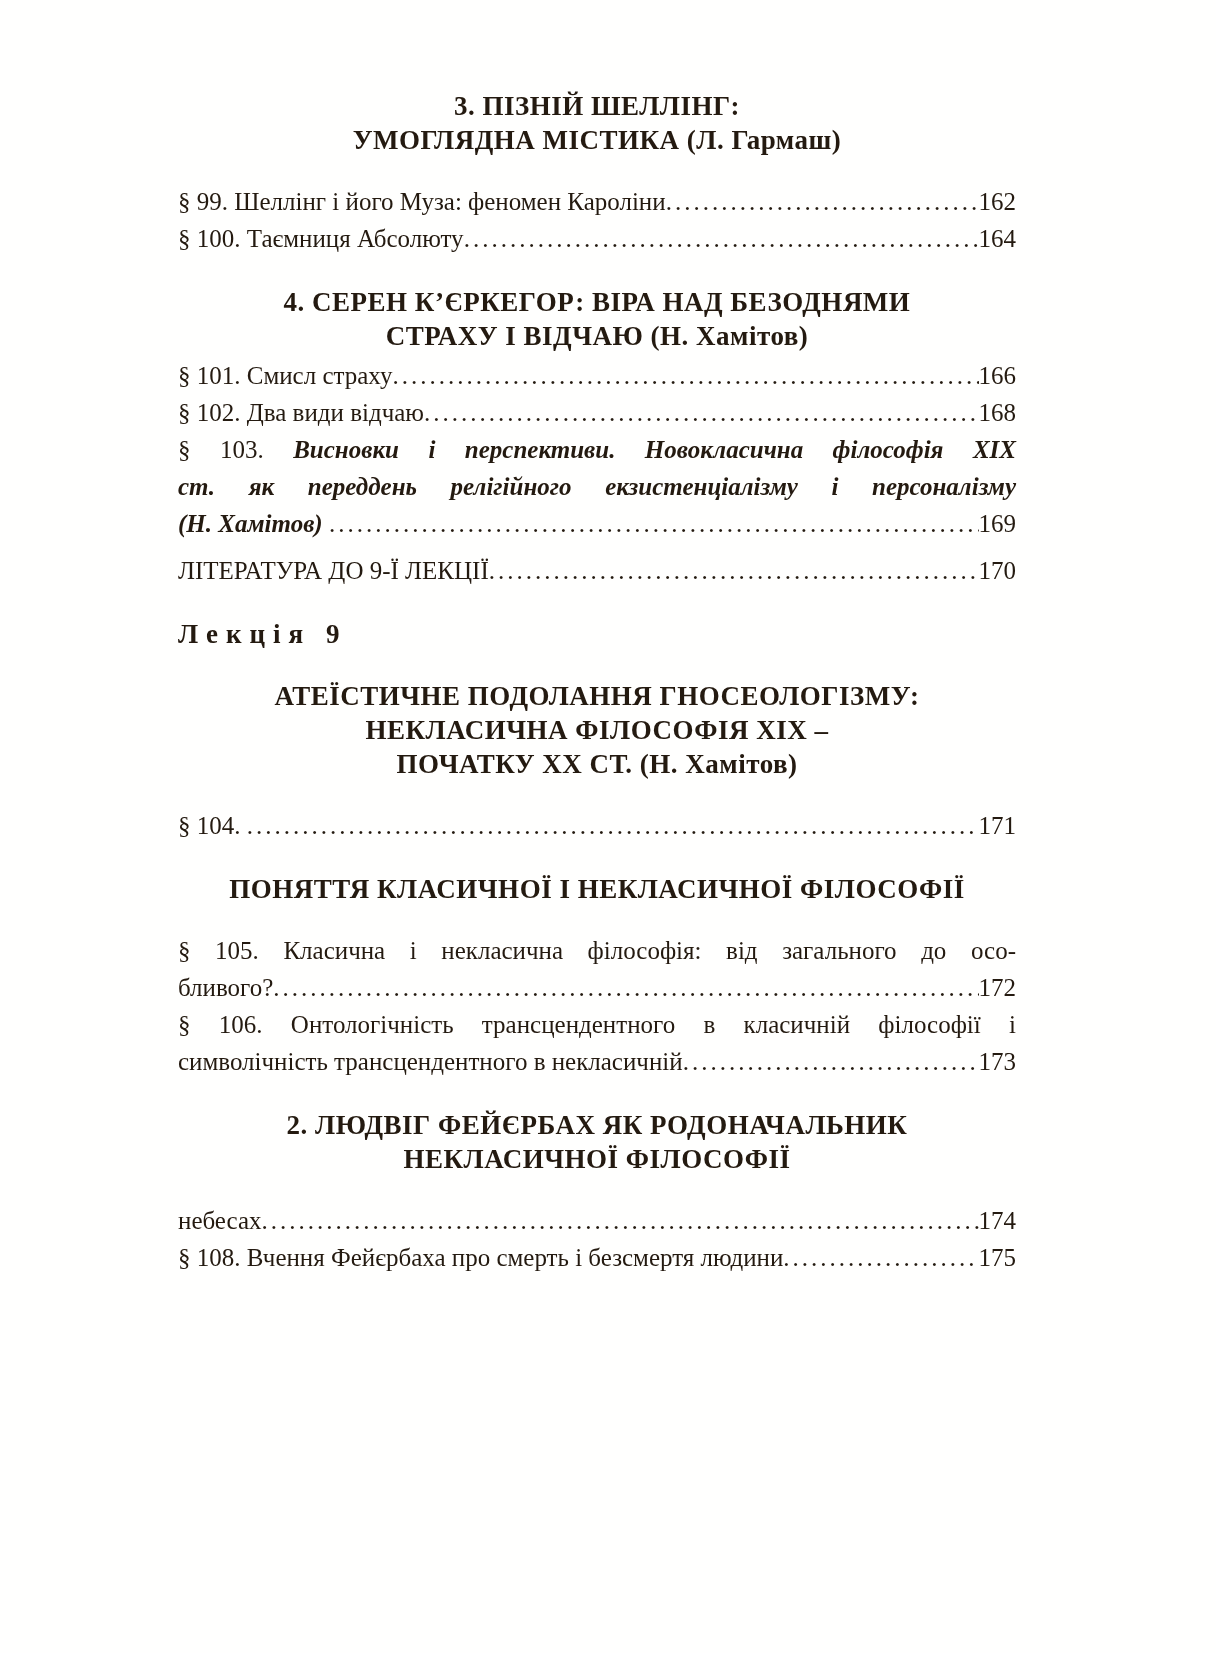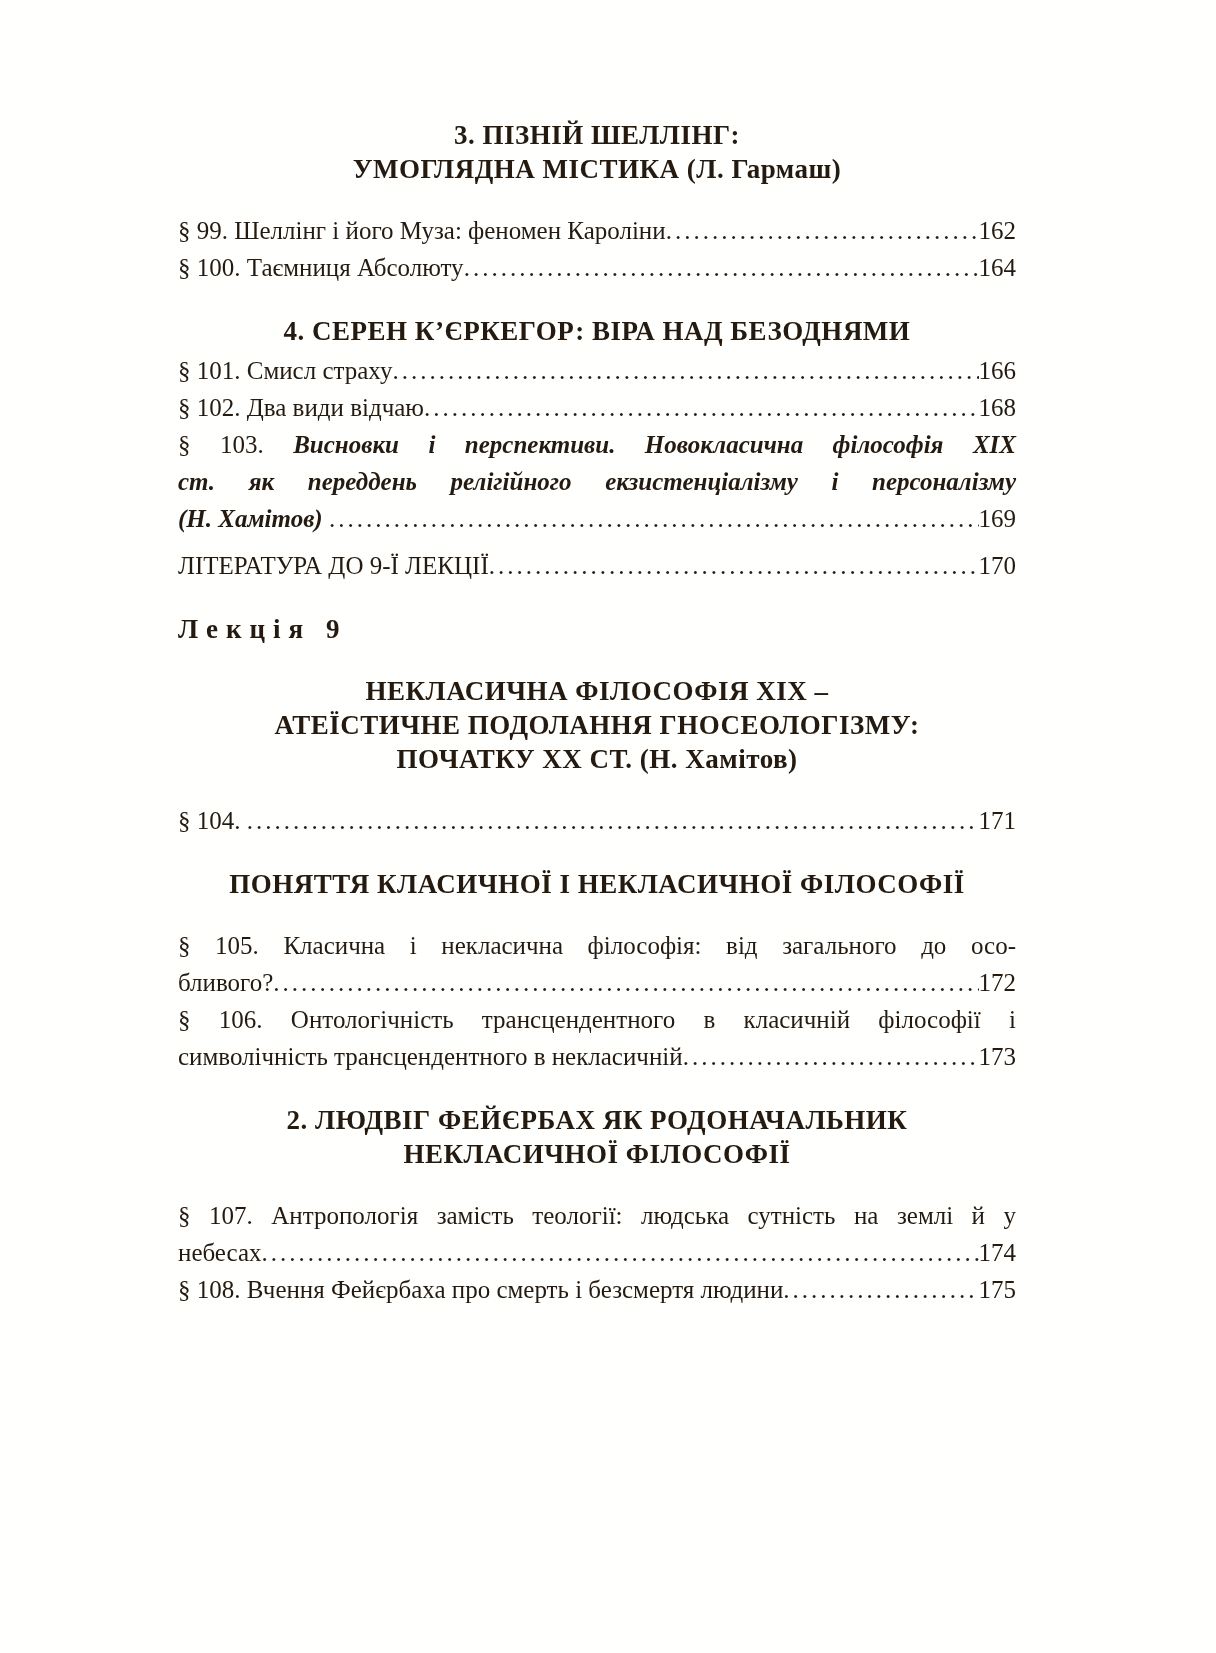--- a/index.html
+++ b/index.html
@@ -2,21 +2,21 @@
 <html lang="uk"><head>
 <meta charset="utf-8">
 <style>
   html,body { margin:0; padding:0; background:#e9e9e9; }
   .page {
     position:relative;
     width:1216px; height:1653px;
     margin:0 auto;
     background:#fffffe;
     box-sizing:border-box;
-    padding:118px 200px 0 178px;
+    padding:89px 200px 0 178px;
     font-family:"Liberation Serif","DejaVu Serif",serif;
     color:#241a10;
     overflow:hidden;
   }
   .heading { margin:28px 0 26px; }
   .heading:first-child { margin-top:0; }
   .heading.tight { margin-bottom:4px; }
   .h-line {
     font-weight:700; font-size:27px; line-height:34px;
     text-align:center; letter-spacing:0.5px;
@@ -56,20 +56,21 @@
         <div class="entry">
           <div class="row last">
             <span class="t">§ 100. Таємниця Абсолюту</span>
             <span class="dots">..........................................................................................................................................................................</span>
             <span class="pg">164</span>
           </div>
         </div>
       </div>
       <div class="heading tight">
         <div class="h-line">4. СЕРЕН К’ЄРКЕГОР: ВІРА НАД БЕЗОДНЯМИ</div>
+        <div class="h-line">СТРАХУ І ВІДЧАЮ (Н. Хамітов)</div>
       </div>
       <div class="entries">
         <div class="entry">
           <div class="row last">
             <span class="t">§ 101. Смисл страху</span>
             <span class="dots">..........................................................................................................................................................................</span>
             <span class="pg">166</span>
           </div>
         </div>
         <div class="entry">
@@ -93,22 +94,22 @@
         <div class="entry">
           <div class="row last">
             <span class="t">ЛІТЕРАТУРА ДО 9-Ї ЛЕКЦІЇ</span>
             <span class="dots">..........................................................................................................................................................................</span>
             <span class="pg">170</span>
           </div>
         </div>
       </div>
       <div class="lecture">Лекція 9</div>
       <div class="heading">
+        <div class="h-line">АТЕЇСТИЧНЕ ПОДОЛАННЯ ГНОСЕОЛОГІЗМУ:</div>
         <div class="h-line">НЕКЛАСИЧНА ФІЛОСОФІЯ XIX –</div>
-        <div class="h-line">АТЕЇСТИЧНЕ ПОДОЛАННЯ ГНОСЕОЛОГІЗМУ:</div>
         <div class="h-line">ПОЧАТКУ XX СТ. (Н. Хамітов)</div>
       </div>
       <div class="entries">
         <div class="entry">
           <div class="row last">
             <span class="prefix">§ 104. </span>
             <span class="dots">..........................................................................................................................................................................</span>
             <span class="pg">171</span>
           </div>
         </div>
@@ -133,21 +134,20 @@
             <span class="pg">173</span>
           </div>
         </div>
       </div>
       <div class="heading">
         <div class="h-line">2. ЛЮДВІГ ФЕЙЄРБАХ ЯК РОДОНАЧАЛЬНИК</div>
         <div class="h-line">НЕКЛАСИЧНОЇ ФІЛОСОФІЇ</div>
       </div>
       <div class="entries">
         <div class="entry">
-          <div class="row fill"><span class="t">§ 107. Антропологія замість теології: людська сутність на землі й у</span></div>
           <div class="row last">
             <span class="t">небесах</span>
             <span class="dots">..........................................................................................................................................................................</span>
             <span class="pg">174</span>
           </div>
         </div>
         <div class="entry">
           <div class="row last">
             <span class="t">§ 108. Вчення Фейєрбаха про смерть і безсмертя людини</span>
             <span class="dots">..........................................................................................................................................................................</span>

